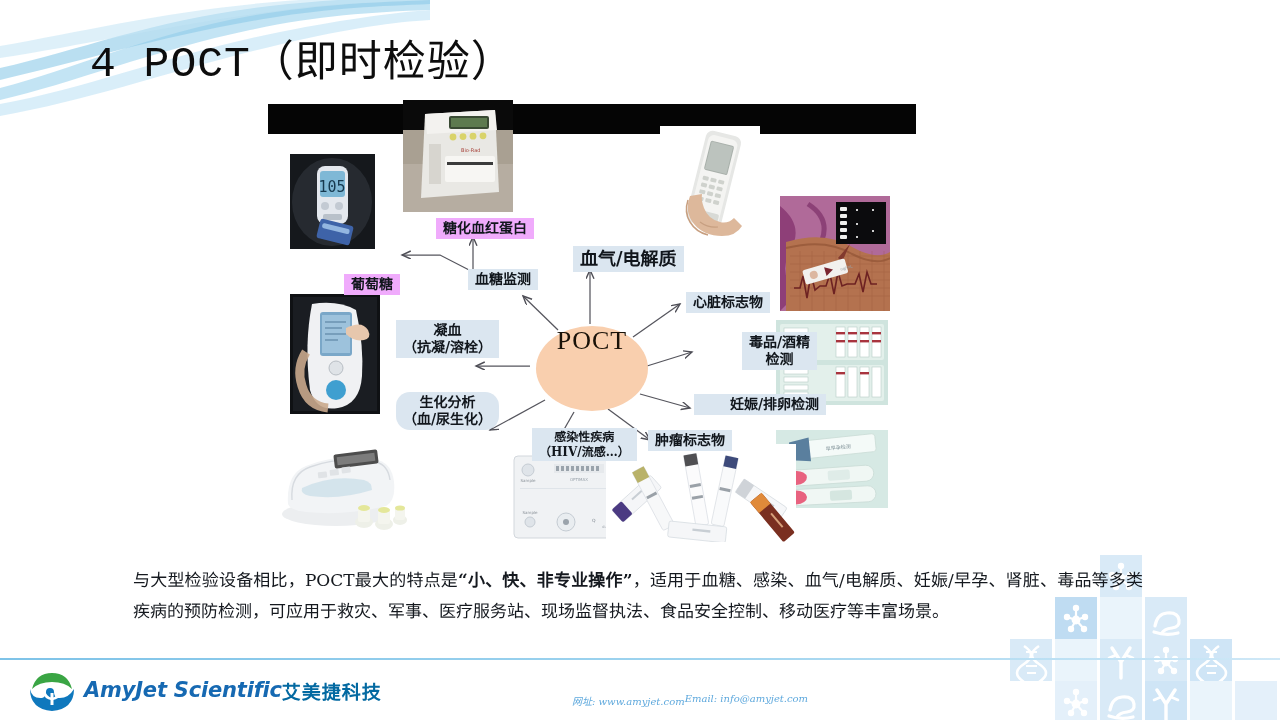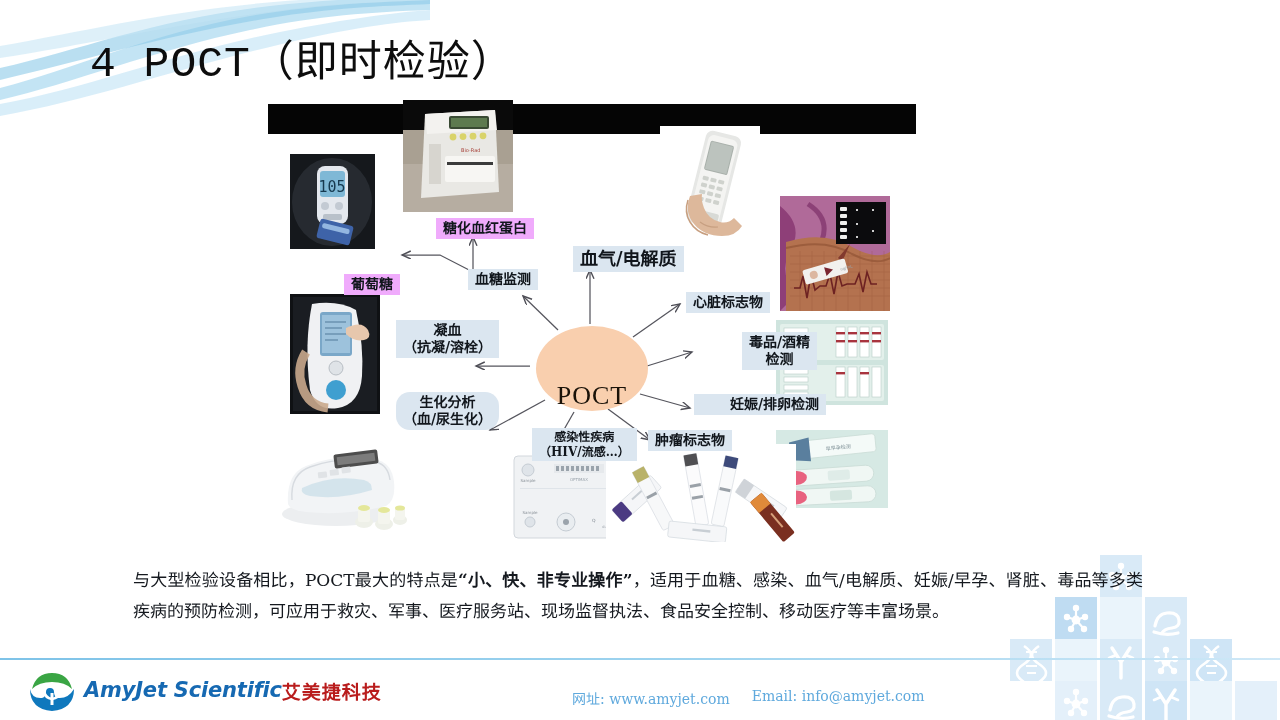--- a/index.html
+++ b/index.html
@@ -43,21 +43,21 @@
   .ph-drug{left:508px;top:216px;width:112px;height:85px;background:#cfe3dd;}
   .ph-preg{left:508px;top:326px;width:112px;height:78px;background:#d4e7e2;}
   .ph-biochem{left:10px;top:322px;width:135px;height:110px;background:#ffffff;}
   .ph-infect{left:242px;top:348px;width:115px;height:90px;background:#ffffff;}
   .ph-tumor{left:338px;top:340px;width:190px;height:98px;background:#ffffff;}
 
   
   .oval{
     position:absolute;left:268px;top:222px;width:112px;height:85px;
     background:#f9cfae;border-radius:50%;
-    display:flex;align-items:flex-end;justify-content:center;
+    display:flex;align-items:flex-start;justify-content:center;
   }
   .oval span{
     font-family:"Liberation Serif","DejaVu Serif",serif;
     font-size:26px;color:#1a1208;letter-spacing:1px;
   }
 
   
   .lbl{
     position:absolute;
     font-family:"DejaVu Serif","Liberation Serif",serif;
@@ -103,27 +103,27 @@
   .logo{position:absolute;left:28px;bottom:7px;display:flex;align-items:center;gap:8px;}
   .logo-mark{width:48px;height:44px;flex:none;}
   .logo-text{display:flex;flex-direction:row;line-height:1;}
   .logo-en{
     font-family:"DejaVu Sans","Liberation Sans",sans-serif;
     font-style:italic;font-weight:bold;font-size:21px;color:#1669b2;
     letter-spacing:-0.2px;
   }
   .logo-cn{
     font-family:"DejaVu Sans","Liberation Sans",sans-serif;
-    font-weight:bold;font-size:19px;color:#b91c1c;margin-top:3px;letter-spacing:1px;
+    font-weight:bold;font-size:19px;color:#0369a1;margin-top:3px;letter-spacing:1px;
   }
   .contact{
     position:absolute;left:572px;bottom:12px;
     font-family:"DejaVu Serif","Liberation Serif",serif;
-    font-size:14px;color:#5fa9dd;
-    display:flex;gap:22px;
+    font-style:italic;font-size:10px;color:#5fa9dd;
+    display:flex;
   }
 </style>
 </head>
 <body>
 
 <div class="slide">
 
   <svg class="wave-deco" viewBox="0 0 430 120" preserveAspectRatio="none">
     <path d="M0,88 C70,70 150,34 250,16 C320,4 380,2 430,0 L430,10 C370,12 315,16 250,30 C155,50 70,84 0,100 Z" fill="#b8dff2" opacity="0.85"></path>
     <path d="M0,68 C80,50 160,18 270,6 C340,-2 390,-2 430,-4 L430,4 C380,6 330,8 270,18 C160,36 80,62 0,80 Z" fill="#8cc9e8" opacity="0.6"></path>

